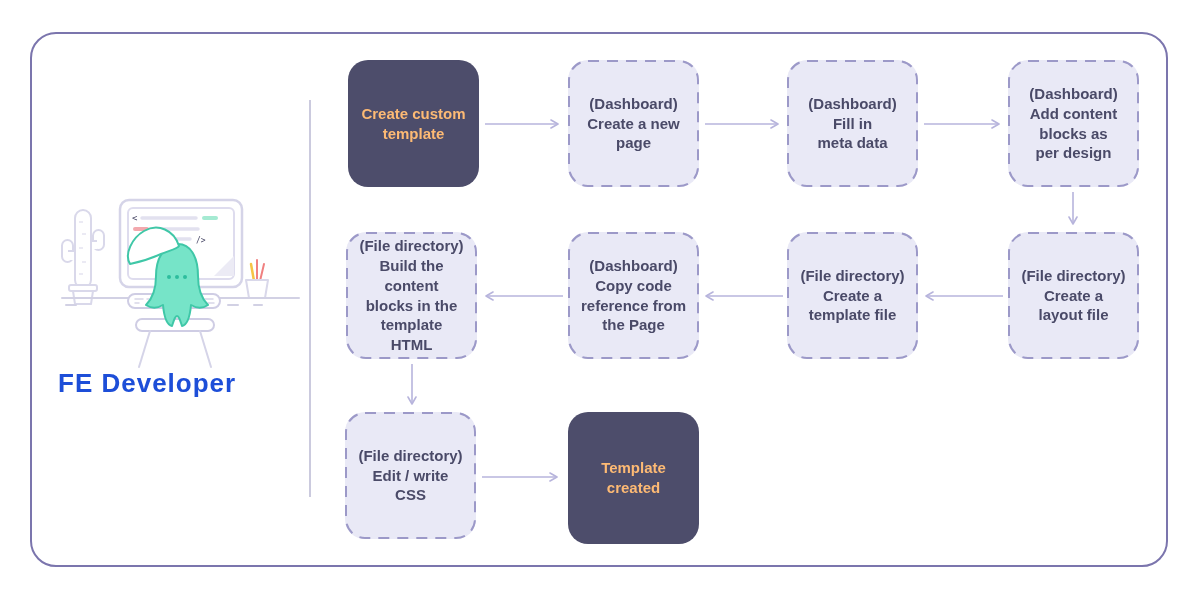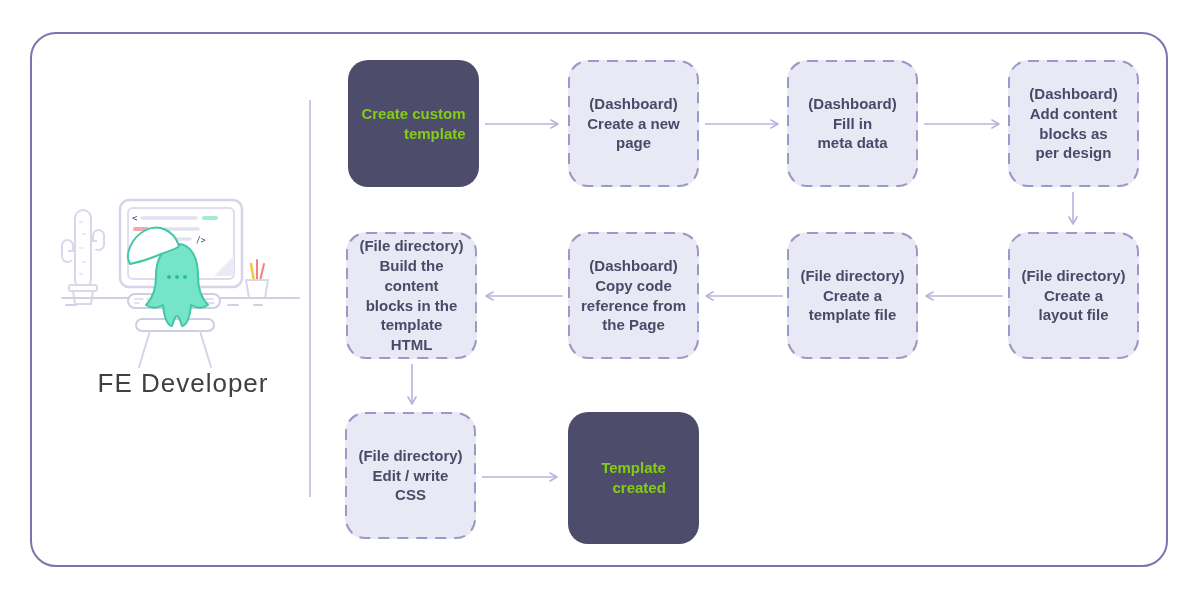--- a/index.html
+++ b/index.html
@@ -9,36 +9,36 @@
   }
   .frame{
     position:absolute;left:30px;top:32px;width:1138px;height:535px;
     border:2px solid #7b75ad;border-radius:26px;box-sizing:border-box;
   }
   .divider{
     position:absolute;left:309px;top:100px;width:2px;height:397px;background:#cbcade;
   }
   .illustration{position:absolute;left:58px;top:190px;width:245px;height:180px;}
   .persona-label{
-    position:absolute;left:58px;top:368px;width:250px;text-align:center;
-    font-size:26px;font-weight:400;letter-spacing:1px;color:#404040;
+    position:absolute;left:58px;top:368px;width:250px;
+    font-size:26px;font-weight:700;letter-spacing:1px;color:#1d4ed8;
   }
   .node{
     position:absolute;width:131px;height:127px;border-radius:20px;box-sizing:border-box;
     display:flex;align-items:center;justify-content:center;text-align:center;
   }
   .node .dashrect{position:absolute;left:0;top:0;width:131px;height:127px;pointer-events:none;}
   .node-label{
     position:relative;white-space:pre-line;font-size:15px;line-height:1.32;font-weight:600;
     padding:0 6px;
   }
   .node.dashed{background:#e9e9f6;}
   .node.dashed .node-label{color:#4a4a68;}
   .node.solid{background:#4d4d6b;}
-  .node.solid .node-label{color:#84cc16;text-align:right;}
+  .node.solid .node-label{color:#fdba74;}
   .arrows{position:absolute;left:0;top:0;width:1201px;height:601px;pointer-events:none;}
 </style>
 </head>
 <body>
 
 <div class="canvas">
 
   <div class="frame"></div>
   <div class="divider"></div>
 

